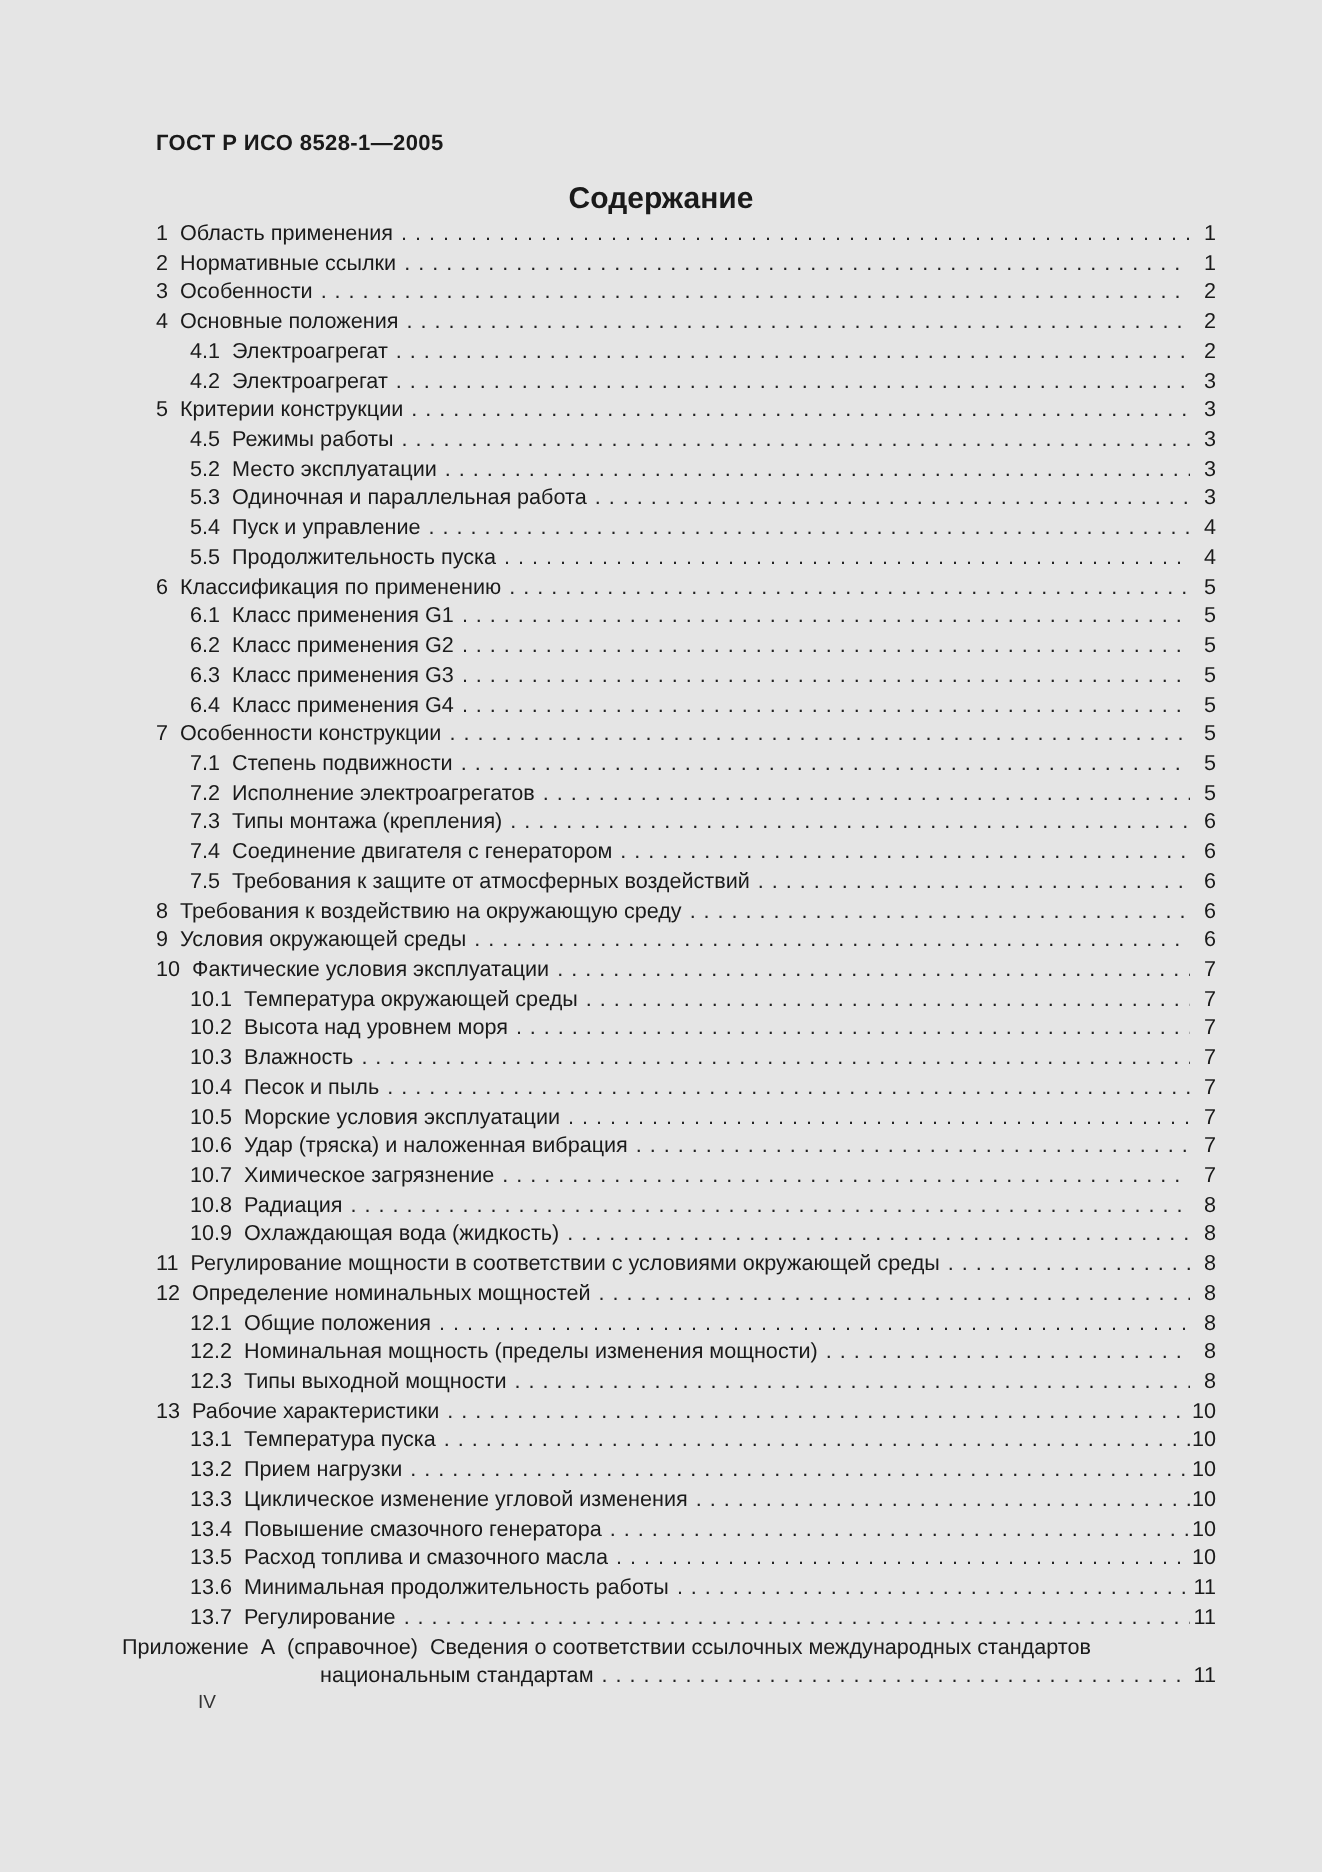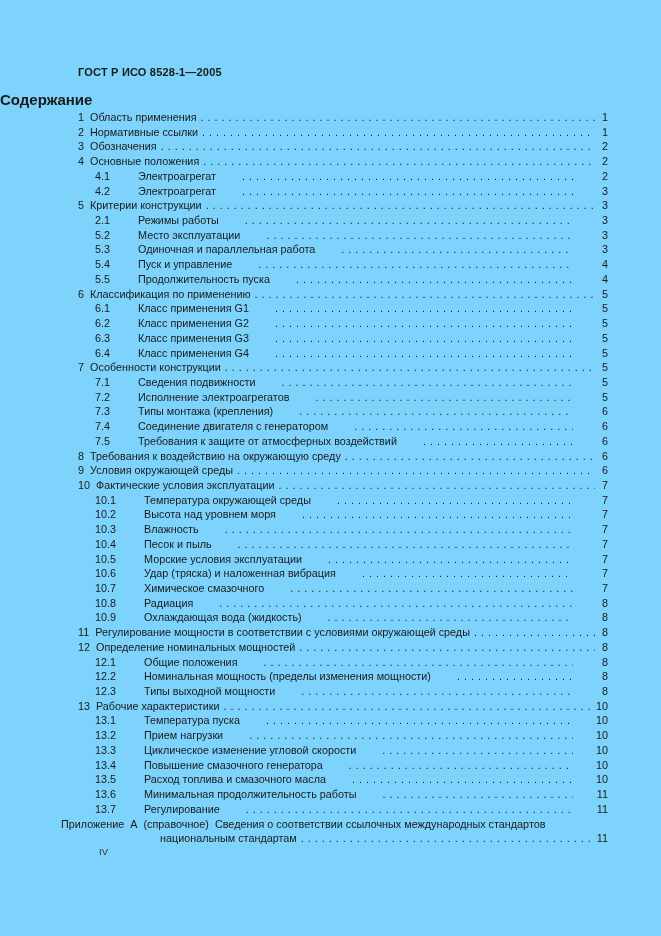--- a/index.html
+++ b/index.html
@@ -4,59 +4,59 @@
 <style>
   html, body {
     margin: 0;
     padding: 0;
     background: #ffffff;
   }
   .page {
     position: relative;
     width: 661px;
     height: 936px;
-    background: #7dd3fc;
+    background: #e5e5e5;
     font-family: "Liberation Sans", sans-serif;
     color: #1a1a1a;
     overflow: hidden;
   }
   .doc-header {
     position: absolute;
     left: 78px;
     top: 66px;
     font-size: 11px;
     font-weight: bold;
     letter-spacing: 0.2px;
     white-space: pre;
   }
   .toc-title {
     position: absolute;
     left: 0;
     right: 0;
     top: 91px;
     margin: 0;
-    text-align: left;
+    text-align: center;
     font-size: 15px;
     font-weight: bold;
   }
   .toc {
     position: absolute;
     left: 78px;
     top: 110px;
     width: 530px;
     font-size: 10.8px;
   }
   .toc-row {
     display: flex;
     align-items: baseline;
     height: 14.72px;
     line-height: 14.72px;
     white-space: nowrap;
   }
-  .toc-row.lvl2 { padding-left: 17px; gap: 22px; }
+  .toc-row.lvl2 { padding-left: 17px; }
   .toc-entry-num {
     flex: 0 0 auto;
     padding-right: 6px;
     white-space: pre;
   }
   .toc-entry-label {
     flex: 0 0 auto;
     white-space: pre;
   }
   .leader {
@@ -114,21 +114,21 @@
           <span class="toc-entry-page">1</span>
         </div>
         <div class="toc-row lvl1">
           <span class="toc-entry-num">2</span>
           <span class="toc-entry-label">Нормативные ссылки</span>
           <span class="leader">................................................................................................................................................................</span>
           <span class="toc-entry-page">1</span>
         </div>
         <div class="toc-row lvl1">
           <span class="toc-entry-num">3</span>
-          <span class="toc-entry-label">Обозначения</span>
+          <span class="toc-entry-label">Особенности</span>
           <span class="leader">................................................................................................................................................................</span>
           <span class="toc-entry-page">2</span>
         </div>
         <div class="toc-row lvl1">
           <span class="toc-entry-num">4</span>
           <span class="toc-entry-label">Основные положения</span>
           <span class="leader">................................................................................................................................................................</span>
           <span class="toc-entry-page">2</span>
         </div>
         <div class="toc-row lvl2">
@@ -143,21 +143,21 @@
           <span class="leader">................................................................................................................................................................</span>
           <span class="toc-entry-page">3</span>
         </div>
         <div class="toc-row lvl1">
           <span class="toc-entry-num">5</span>
           <span class="toc-entry-label">Критерии конструкции</span>
           <span class="leader">................................................................................................................................................................</span>
           <span class="toc-entry-page">3</span>
         </div>
         <div class="toc-row lvl2">
-          <span class="toc-entry-num">2.1</span>
+          <span class="toc-entry-num">4.5</span>
           <span class="toc-entry-label">Режимы работы</span>
           <span class="leader">................................................................................................................................................................</span>
           <span class="toc-entry-page">3</span>
         </div>
         <div class="toc-row lvl2">
           <span class="toc-entry-num">5.2</span>
           <span class="toc-entry-label">Место эксплуатации</span>
           <span class="leader">................................................................................................................................................................</span>
           <span class="toc-entry-page">3</span>
         </div>
@@ -210,21 +210,21 @@
           <span class="toc-entry-page">5</span>
         </div>
         <div class="toc-row lvl1">
           <span class="toc-entry-num">7</span>
           <span class="toc-entry-label">Особенности конструкции</span>
           <span class="leader">................................................................................................................................................................</span>
           <span class="toc-entry-page">5</span>
         </div>
         <div class="toc-row lvl2">
           <span class="toc-entry-num">7.1</span>
-          <span class="toc-entry-label">Сведения подвижности</span>
+          <span class="toc-entry-label">Степень подвижности</span>
           <span class="leader">................................................................................................................................................................</span>
           <span class="toc-entry-page">5</span>
         </div>
         <div class="toc-row lvl2">
           <span class="toc-entry-num">7.2</span>
           <span class="toc-entry-label">Исполнение электроагрегатов</span>
           <span class="leader">................................................................................................................................................................</span>
           <span class="toc-entry-page">5</span>
         </div>
         <div class="toc-row lvl2">
@@ -294,21 +294,21 @@
           <span class="toc-entry-page">7</span>
         </div>
         <div class="toc-row lvl2">
           <span class="toc-entry-num">10.6</span>
           <span class="toc-entry-label">Удар (тряска) и наложенная вибрация</span>
           <span class="leader">................................................................................................................................................................</span>
           <span class="toc-entry-page">7</span>
         </div>
         <div class="toc-row lvl2">
           <span class="toc-entry-num">10.7</span>
-          <span class="toc-entry-label">Химическое смазочного</span>
+          <span class="toc-entry-label">Химическое загрязнение</span>
           <span class="leader">................................................................................................................................................................</span>
           <span class="toc-entry-page">7</span>
         </div>
         <div class="toc-row lvl2">
           <span class="toc-entry-num">10.8</span>
           <span class="toc-entry-label">Радиация</span>
           <span class="leader">................................................................................................................................................................</span>
           <span class="toc-entry-page">8</span>
         </div>
         <div class="toc-row lvl2">
@@ -360,21 +360,21 @@
           <span class="toc-entry-page">10</span>
         </div>
         <div class="toc-row lvl2">
           <span class="toc-entry-num">13.2</span>
           <span class="toc-entry-label">Прием нагрузки</span>
           <span class="leader">................................................................................................................................................................</span>
           <span class="toc-entry-page">10</span>
         </div>
         <div class="toc-row lvl2">
           <span class="toc-entry-num">13.3</span>
-          <span class="toc-entry-label">Циклическое изменение угловой скорости</span>
+          <span class="toc-entry-label">Циклическое изменение угловой изменения</span>
           <span class="leader">................................................................................................................................................................</span>
           <span class="toc-entry-page">10</span>
         </div>
         <div class="toc-row lvl2">
           <span class="toc-entry-num">13.4</span>
           <span class="toc-entry-label">Повышение смазочного генератора</span>
           <span class="leader">................................................................................................................................................................</span>
           <span class="toc-entry-page">10</span>
         </div>
         <div class="toc-row lvl2">

